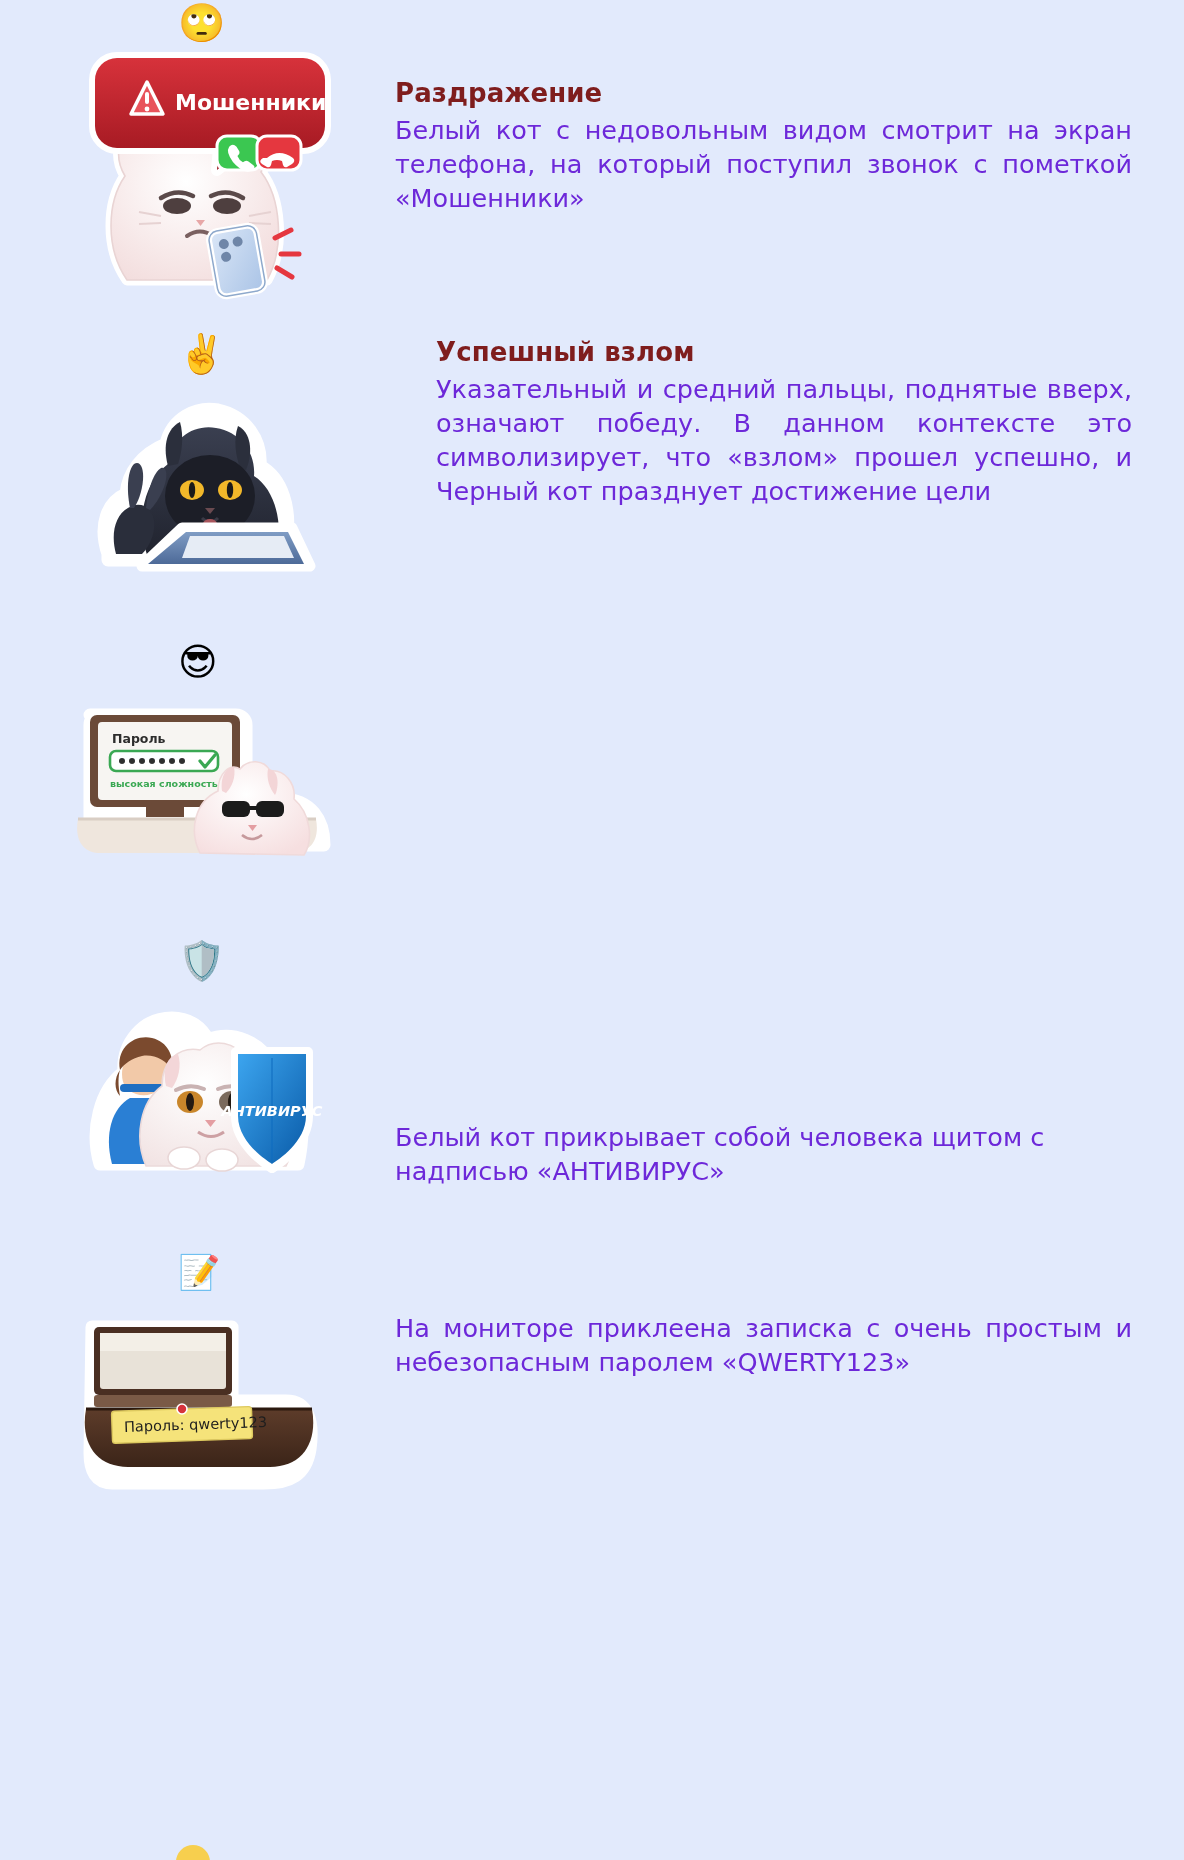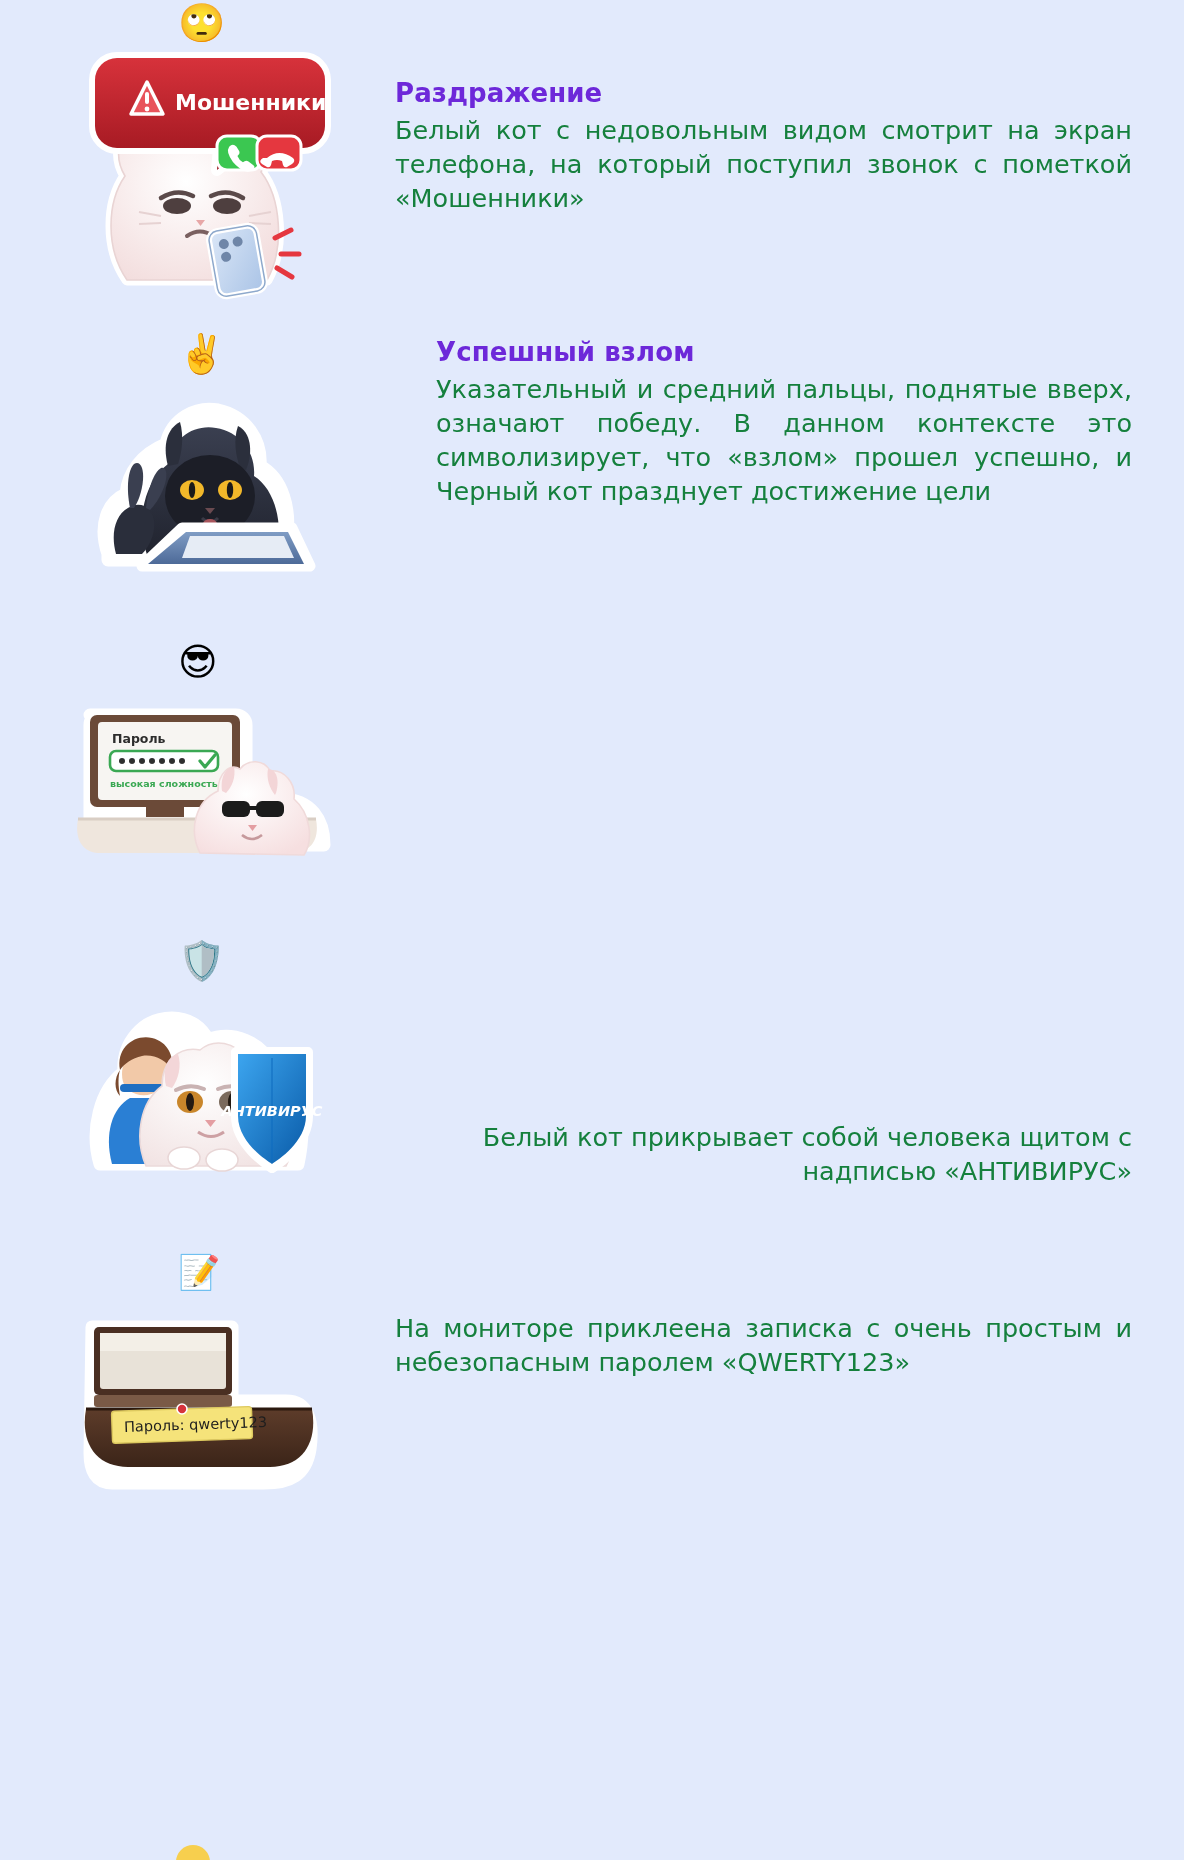--- a/index.html
+++ b/index.html
@@ -33,33 +33,33 @@
   }
   .text-col {
     flex: 1 1 auto;
     padding-right: 52px;
   }
   .card-title {
     font-family: "DejaVu Sans", sans-serif;
     font-weight: 700;
     font-size: 26px;
     letter-spacing: .1px;
-    color: #6d28d9;
+    color: #7f1d1d;
     margin-bottom: 5px;
   }
   .card-body {
     font-family: "DejaVu Sans", sans-serif;
     font-weight: 400;
     font-size: 25.5px;
     line-height: 1.34;
-    color: #15803d;
+    color: #6d28d9;
     text-align: justify;
     text-justify: inter-word;
   }
-  .card-body.left { text-align: right; margin-left: 36px; }
+  .card-body.left { text-align: left; }
 
   
   .emoji {
     position: absolute;
     font-size: 38px;
     line-height: 1;
     user-select: none;
   }
 
   

